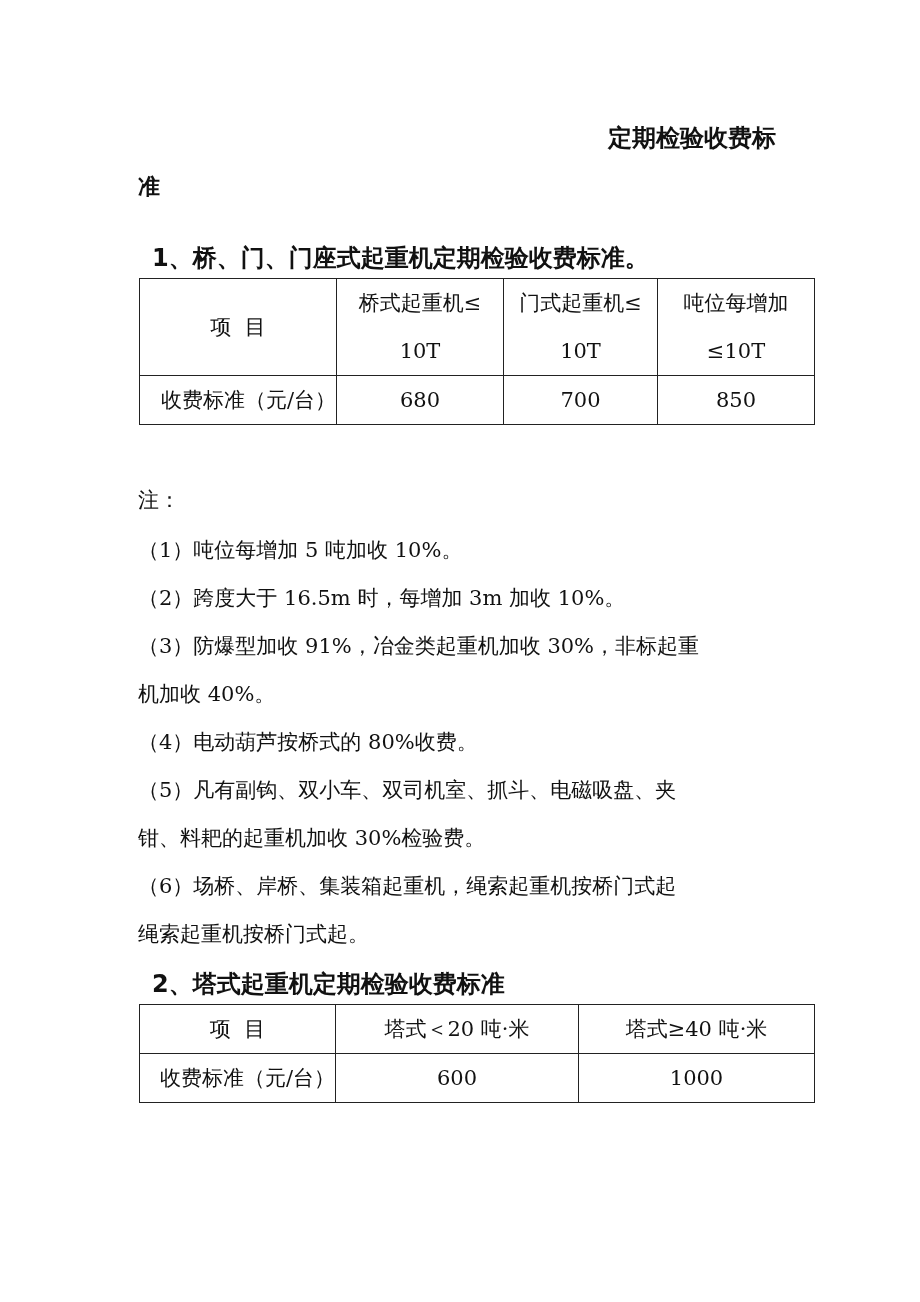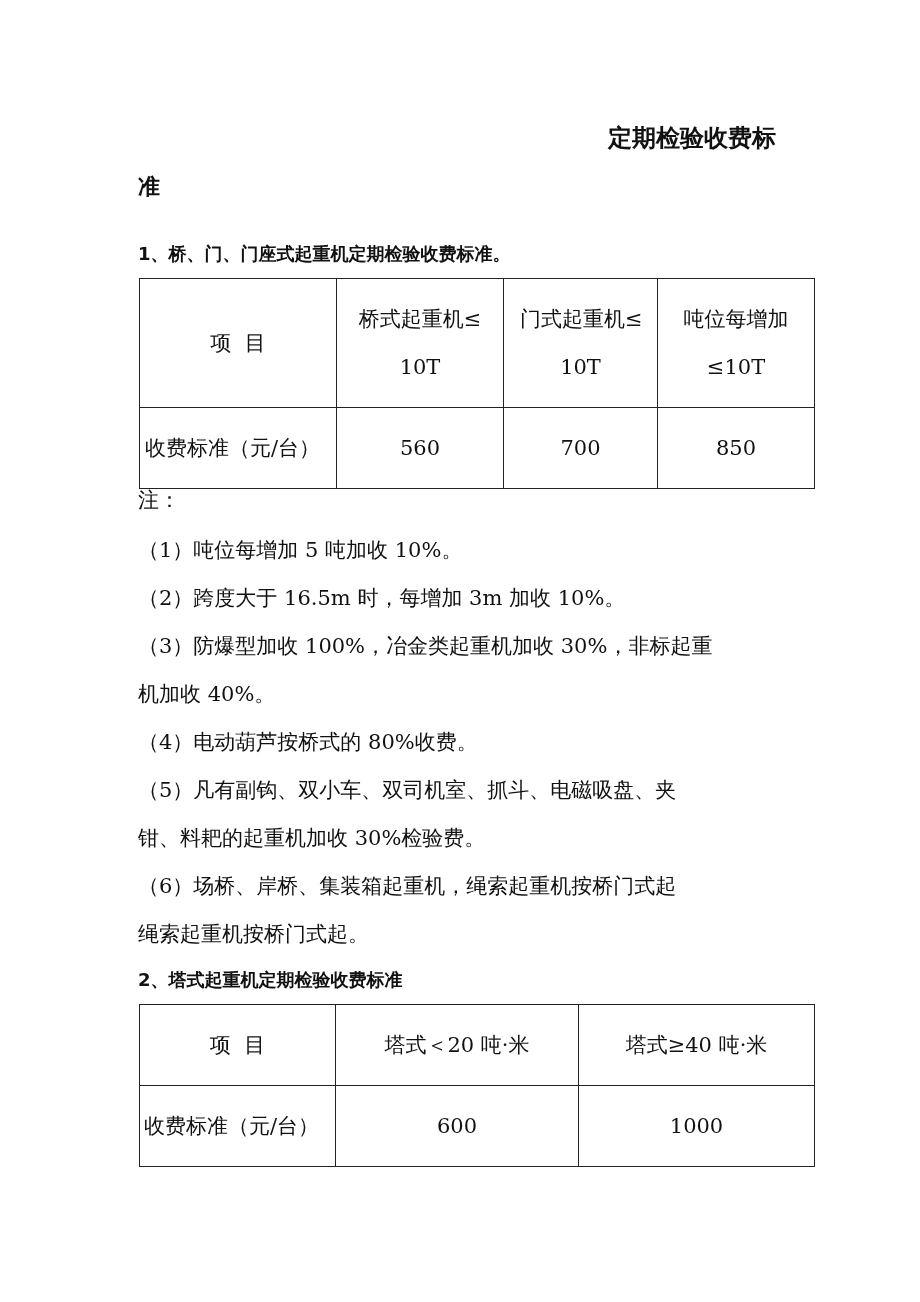--- a/index.html
+++ b/index.html
@@ -4,27 +4,27 @@
 <style>
   html, body { margin: 0; padding: 0; background: #ffffff; }
   body {
     width: 920px; height: 1302px; position: relative; overflow: hidden;
     font-family: "DejaVu Serif", "Liberation Serif", serif;
     color: #111111;
   }
   .abs { position: absolute; white-space: nowrap; }
   .title-a { left: 608px; top: 122px; font-size: 24px; font-weight: bold; font-family: "DejaVu Sans", sans-serif; }
   .title-b { left: 138px; top: 172px; font-size: 22px; font-weight: bold; font-family: "DejaVu Sans", sans-serif; }
-  .sec { left: 138px; font-size: 18px; font-weight: bold; font-family: "DejaVu Sans", sans-serif; }
+  .sec { left: 152px; font-size: 24px; font-weight: bold; font-family: "DejaVu Sans", sans-serif; }
   .para { left: 138px; font-size: 21px; }
   table {
     position: absolute; border-collapse: collapse;
     font-size: 21px; table-layout: fixed;
   }
-  td { border: 1.5px solid #222; text-align: center; padding: 16px; white-space: nowrap; }
+  td { border: 1.5px solid #222; text-align: center; padding: 0; white-space: nowrap; }
   .t1 { left: 139px; top: 278px; width: 675px; }
   .t1 .r1 td { height: 96px; line-height: 48px; }
   .t1 .r2 td { height: 48px; }
   .t2 { left: 139px; top: 1004px; width: 675px; }
   .t2 td { height: 48px; }
   .lbl { text-align: right; padding-left: 0; }
 </style>
 </head>
 <body>
 
@@ -51,31 +51,31 @@
       <div>门式起重机≤</div>
       <div>10T</div>
     </td>
     <td>
       <div>吨位每增加</div>
       <div>≤10T</div>
     </td>
   </tr>
   <tr class="r2">
     <td class="lbl">收费标准（元/台）</td>
-    <td>560</td>
+    <td>680</td>
     <td>700</td>
     <td>850</td>
   </tr>
 </tbody>
   </table>
 
 <div class="abs para" style="top:486px;">注：</div>
 <div class="abs para" style="top:536px;">（1）吨位每增加 5 吨加收 10%。</div>
 <div class="abs para" style="top:584px;">（2）跨度大于 16.5m 时，每增加 3m 加收 10%。</div>
-<div class="abs para" style="top:632px;">（3）防爆型加收 100%，冶金类起重机加收 30%，非标起重</div>
+<div class="abs para" style="top:632px;">（3）防爆型加收 91%，冶金类起重机加收 30%，非标起重</div>
 <div class="abs para" style="top:680px;">机加收 40%。</div>
 <div class="abs para" style="top:728px;">（4）电动葫芦按桥式的 80%收费。</div>
 <div class="abs para" style="top:776px;">（5）凡有副钩、双小车、双司机室、抓斗、电磁吸盘、夹</div>
 <div class="abs para" style="top:824px;">钳、料耙的起重机加收 30%检验费。</div>
 <div class="abs para" style="top:872px;">（6）场桥、岸桥、集装箱起重机，绳索起重机按桥门式起</div>
 <div class="abs para" style="top:920px;">绳索起重机按桥门式起。</div>
 
 <div class="abs sec" style="top:968px;">2、塔式起重机定期检验收费标准</div>
 
 <table class="t2">

